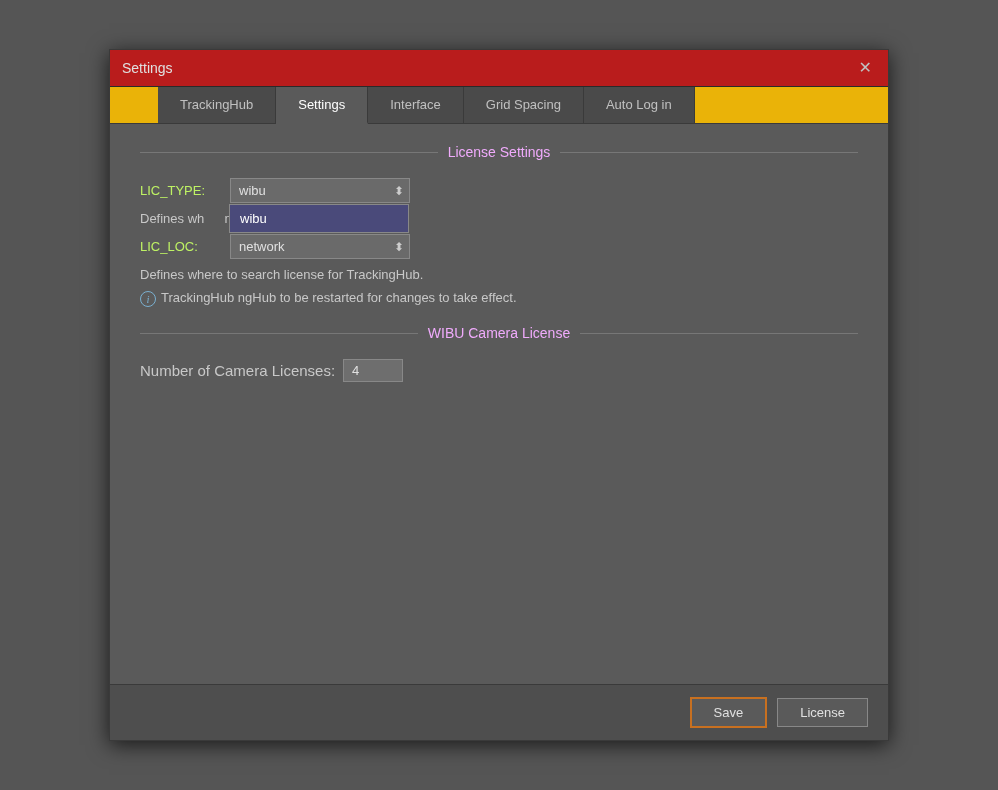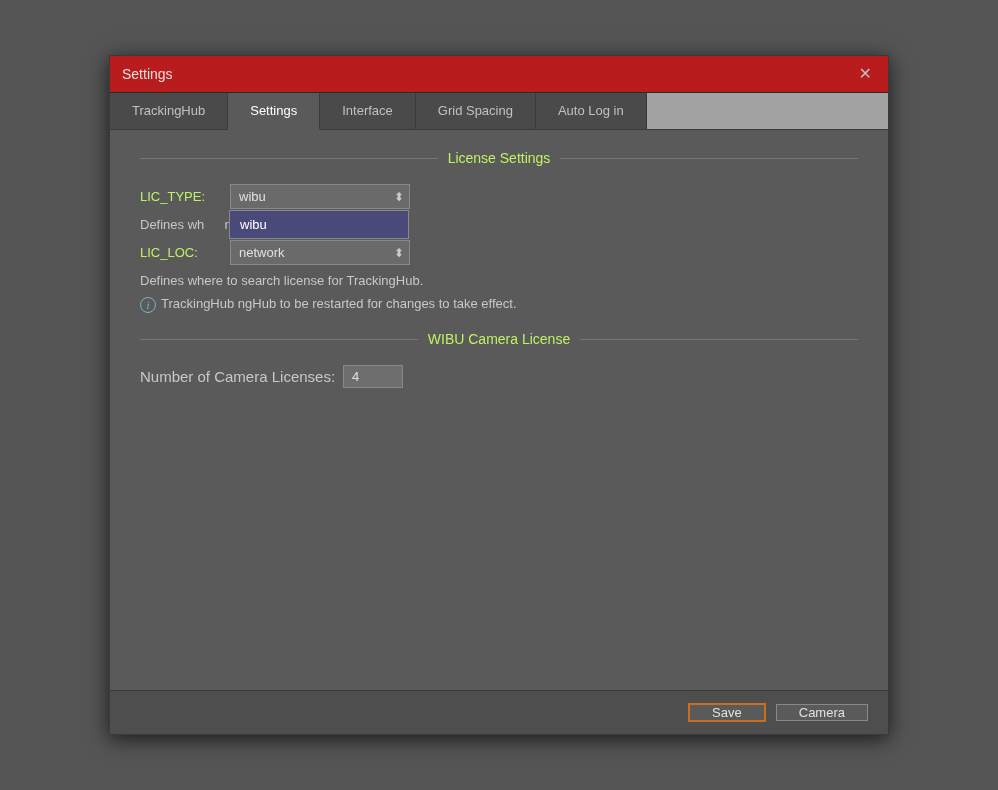--- a/index.html
+++ b/index.html
@@ -48,22 +48,23 @@
       font-size: 16px;
       cursor: pointer;
       background: none;
       border: none;
       line-height: 1;
       padding: 2px 4px;
     }
 
     .tabs {
       display: flex;
-      background: #a3a3a3;
+      background: #eab308;
       border-bottom: 1px solid #3a3a3a;
+      padding-left: 48px;
     }
 
     .tab {
       padding: 10px 22px;
       color: #c0c0c0;
       font-size: 13px;
       cursor: pointer;
       border-right: 1px solid #3a3a3a;
       background: #4a4a4a;
       user-select: none;
@@ -80,21 +81,21 @@
       padding: 20px 30px 20px 30px;
       flex: 1;
       min-height: 560px;
       position: relative;
     }
 
     .section-header {
       display: flex;
       align-items: center;
       margin-bottom: 18px;
-      color: #bef264;
+      color: #f0abfc;
       font-size: 14px;
     }
 
     .section-header::before,
     .section-header::after {
       content: '';
       flex: 1;
       height: 1px;
       background: #777;
     }
@@ -231,21 +232,21 @@
       display: flex;
       justify-content: flex-end;
       align-items: center;
       padding: 12px 20px;
       background: #4e4e4e;
       border-top: 1px solid #3a3a3a;
       gap: 10px;
     }
 
     .btn {
-      padding: 0 22px;
+      padding: 6px 22px;
       font-size: 13px;
       cursor: pointer;
       border: 1px solid #888;
       background: #5a5a5a;
       color: #e0e0e0;
       outline: none;
     }
 
     .btn-save {
       border: 2px solid #c87020;
@@ -332,15 +333,15 @@
     <div class="dropdown-overlay">
       <div class="dropdown-item selected">
         <span>wibu</span>
       </div>
     </div>
 
   </div>
 
   <div class="footer">
     <button class="btn btn-save">Save</button>
-    <button class="btn">Camera</button>
+    <button class="btn">License</button>
   </div>
 </div>
 
 </body></html>

